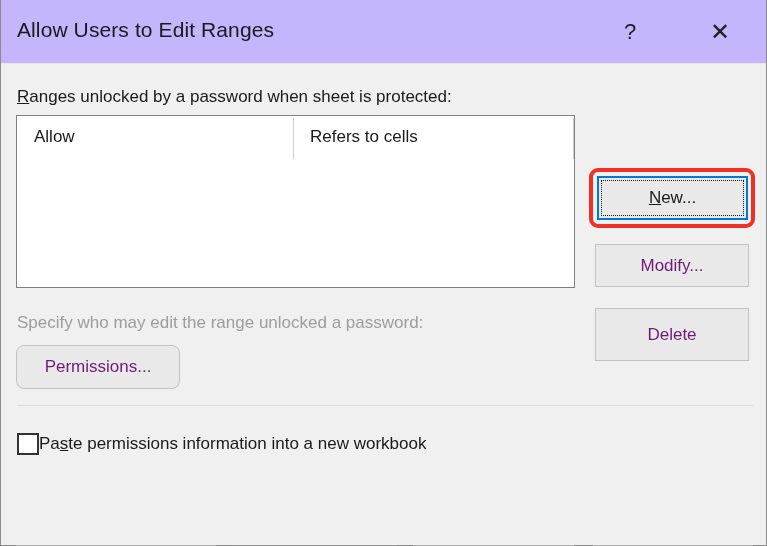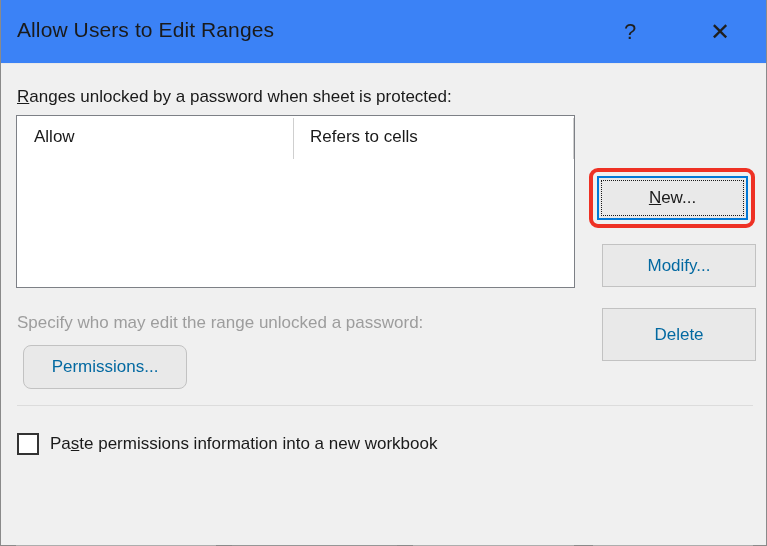--- a/index.html
+++ b/index.html
@@ -26,21 +26,21 @@
     border-top: none;
   }
 
   
   .titlebar {
     position: absolute;
     left: 0;
     top: 0;
     width: 100%;
     height: 64px;
-    background: #3b82f6;
+    background: #c4b5fd;
     border-bottom: 1px solid #e8e8e8;
     box-sizing: border-box;
     text-align: right;
   }
   .title-text {
     position: absolute;
     left: 16px;
     top: 18px;
     font-size: 21px;
     color: #1a1a1a;
@@ -132,24 +132,23 @@
     color: #1a1a1a;
     font-family: Liberation Sans, sans-serif;
     font-size: 17px;
     display: flex;
     align-items: center;
     justify-content: center;
     white-space: nowrap;
     padding: 0;
   }
   .btn.disabled {
-    color: #0369a1;
+    color: #701a75;
     background: #e9e9e9;
     border-color: #c2c2c2;
-    margin-left: 7px;
   }
   .btn.default {
     border: 1px solid #969696;
     background: #e6e6e6;
   }
 
   
   .btn-new {
     left: 596px; top: 112px; width: 151px; height: 44px;
     border: 2px solid #0078d7;
@@ -199,21 +198,20 @@
   }
   .checkbox-box {
     width: 22px;
     height: 22px;
     background: #ffffff;
     border: 2px solid #333333;
     box-sizing: border-box;
     flex: none;
   }
   .checkbox-label {
-    margin-left: 11px;
     font-size: 17px;
     color: #1a1a1a;
     white-space: nowrap;
   }
 
   
   .btn-protect { left: 15px; top: 481px; width: 200px; height: 46px; }
   .btn-ok      { left: 231px; top: 481px; width: 165px; height: 46px; }
   .btn-cancel  { left: 412px; top: 481px; width: 161px; height: 46px; }
   .btn-apply   { left: 592px; top: 481px; width: 160px; height: 46px; }

